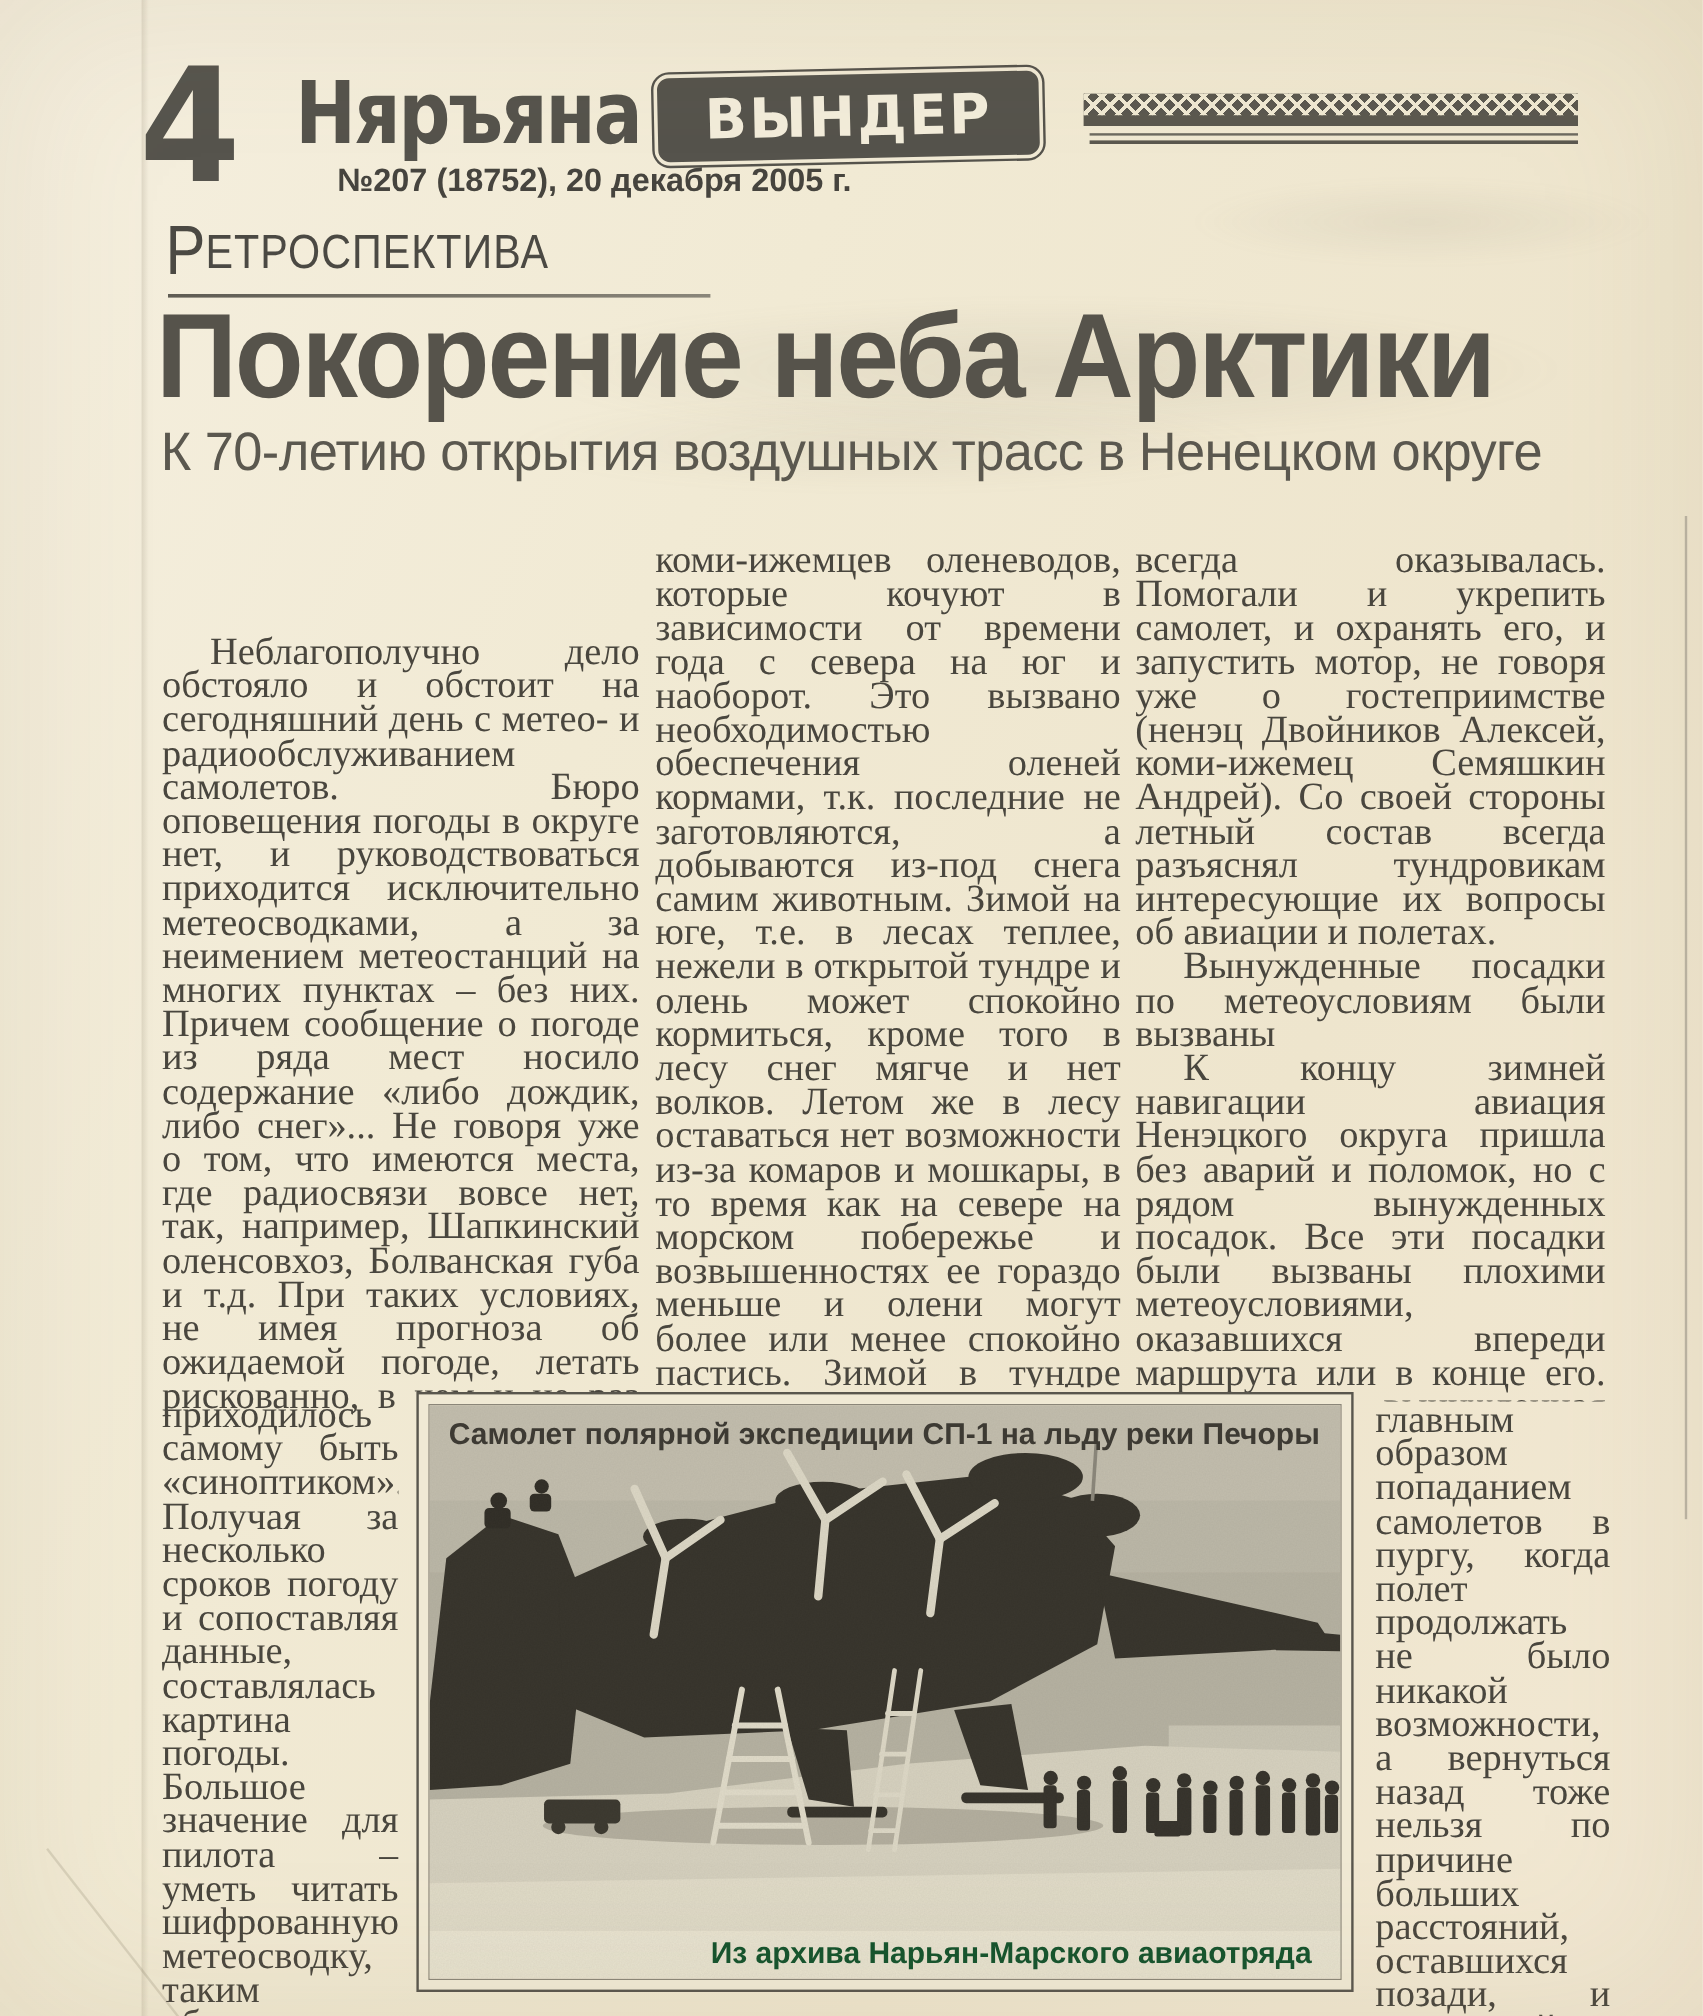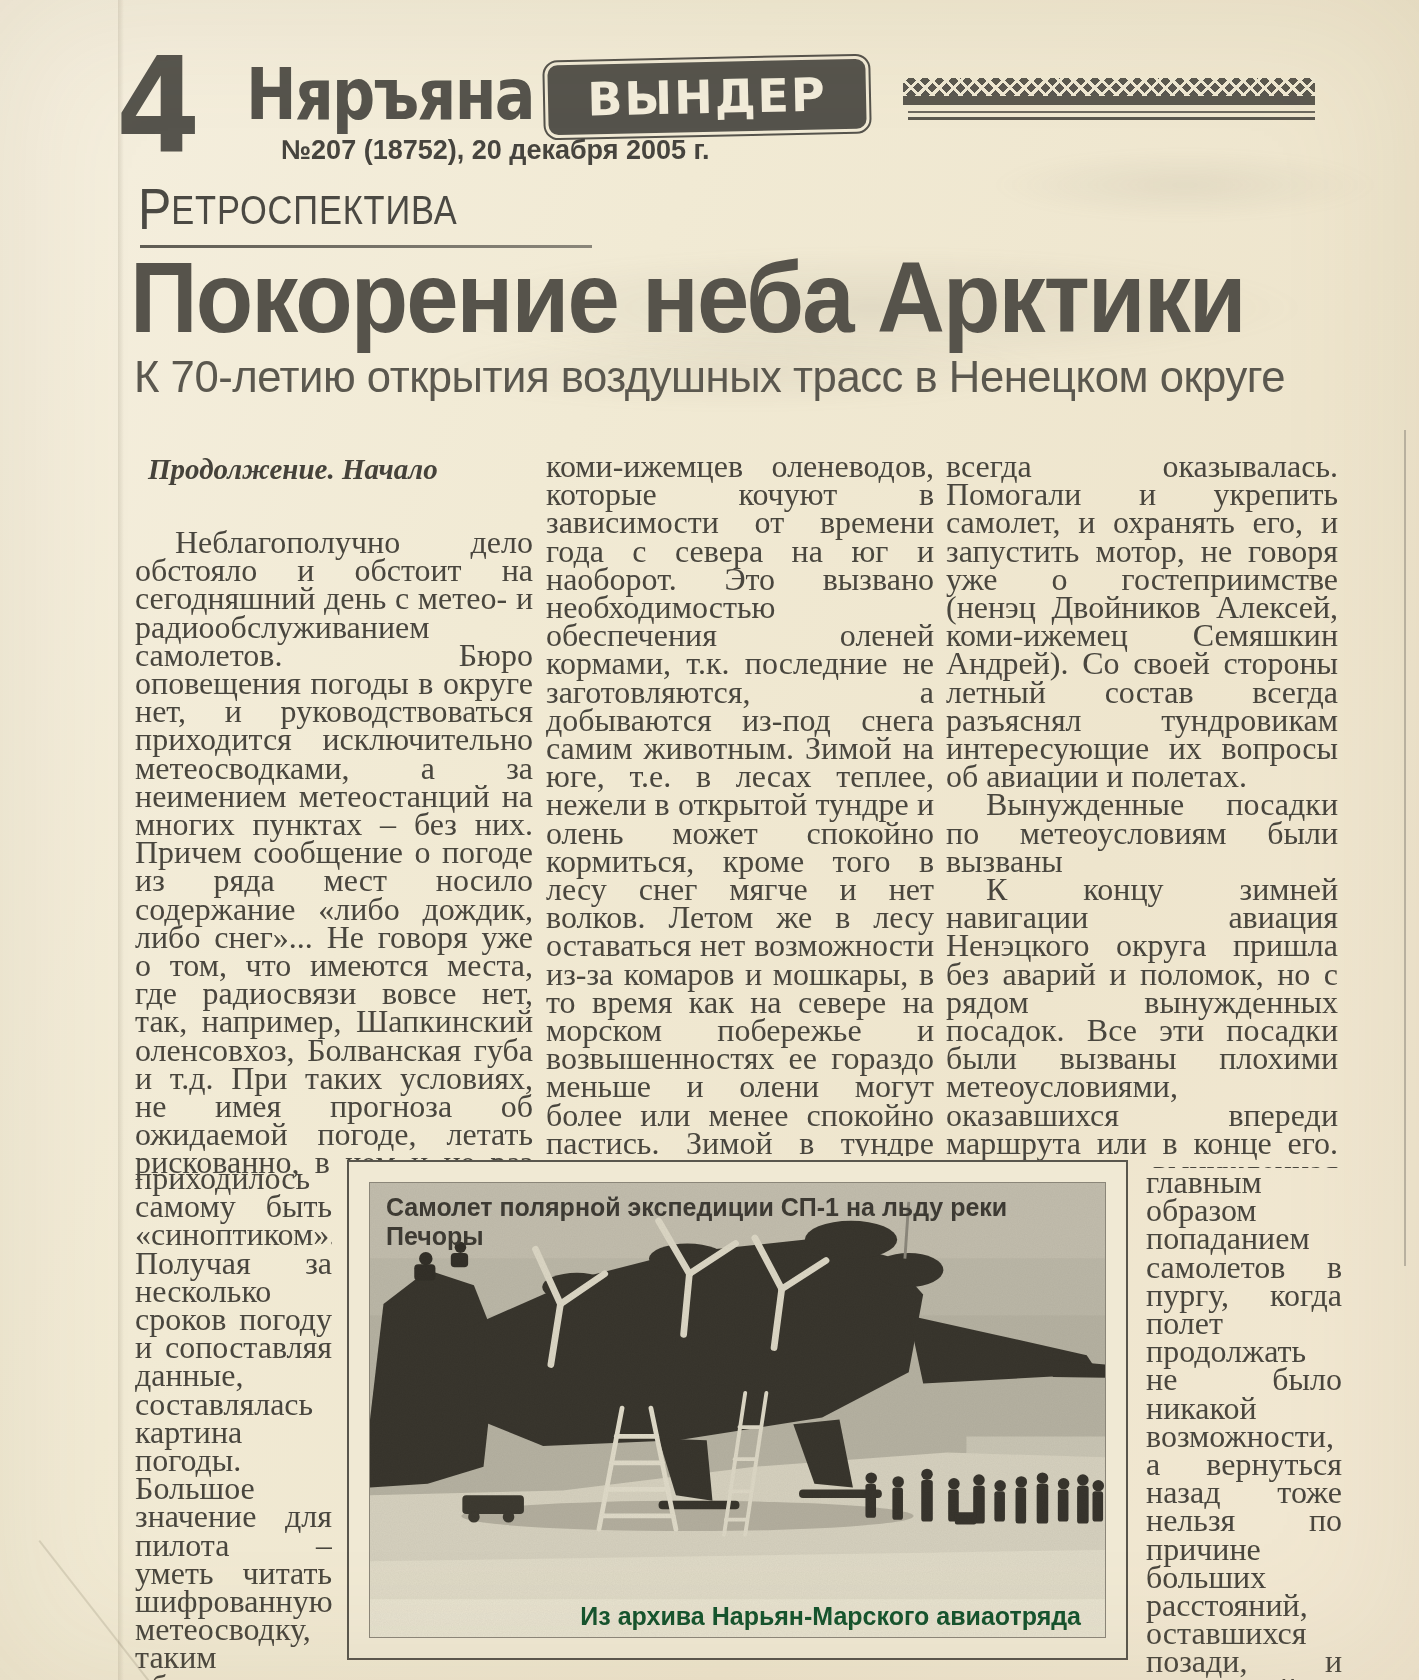--- a/index.html
+++ b/index.html
@@ -55,21 +55,21 @@
   .ind{text-indent:40px;font-family:Liberation Serif, serif;}
   .fj{text-align-last:justify;}
   #col1{left:135px;top:528px;width:398px;max-height:656px;overflow:hidden;}
   #col2{left:546px;top:452px;width:388px;max-height:704px;overflow:hidden;}
   #col3{left:946px;top:452px;width:392px;max-height:716px;overflow:hidden;}
   #col1n{left:135px;top:1164px;width:197px;height:516px;overflow:hidden;}
   #col3n{left:1146px;top:1168px;width:196px;height:512px;overflow:hidden;}
   .vrule{left:1404px;top:430px;width:2px;height:836px;background:#8f8b7f;opacity:.55;}
   
   .photo{left:347px;top:1160px;width:781px;height:500px;margin:0;box-sizing:border-box;
-    border:2px solid #59564d;padding:20px;background:#f0e9d4;}
+    border:2px solid #59564d;padding:8px;background:#f0e9d4;}
   .photo-inner{position:relative;width:100%;height:100%;border:1px solid #8b8679;
     box-sizing:border-box;overflow:hidden;}
   .photo-inner svg{display:block;width:100%;height:100%;}
   .photo-caption{position:absolute;left:16px;top:10px;
     font:bold 25px/1.15 "Liberation Sans",sans-serif;color:#3d3a33;}
   .photo-credit{position:absolute;right:24px;bottom:6px;
     font:bold 25px/1.15 "Liberation Sans",sans-serif;color:#14532d;}
   
   .crease-left{left:118px;top:0;width:6px;height:1680px;
     background:linear-gradient(to right,rgba(90,78,55,.14),rgba(90,78,55,0));}
@@ -99,21 +99,20 @@
 <div class="abs ornament"></div>
 <div class="abs ornline1"></div>
 <div class="abs ornline2"></div>
 
 <div class="abs kicker"><span class="ki">Р</span><span class="kr">ЕТРОСПЕКТИВА</span></div>
 <div class="abs kicker-rule"></div>
 <h1 class="abs headline">Покорение неба Арктики</h1>
 <h2 class="abs subhead">К 70-летию открытия воздушных трасс в Ненецком округе</h2>
 
 <div class="abs lead">
-  <div>Продолжение. Начало</div>
 </div>
 
 <div id="col1" class="abs bodytext">
   <p class="ind">Неблагополучно дело обстояло и обстоит на сегодняшний день с метео- и радиообслуживанием самолетов. Бюро оповещения погоды в округе нет, и руководствоваться приходится исключительно метеосводками, а за неимением метеостанций на многих пунктах – без них. Причем сообщение о погоде из ряда мест носило содержание «либо дождик, либо снег»... Не говоря уже о том, что имеются места, где радиосвязи вовсе нет, так, например, Шапкинский оленсовхоз, Болванская губа и т.д. При таких условиях, не имея прогноза об ожидаемой погоде, летать рискованно, в чем и не раз приходилось убеждаться, если судить по вынужденным посадкам.</p>
 </div>
 <div id="col2" class="abs bodytext">
   <p>коми-ижемцев оленеводов, которые кочуют в зависимости от времени года с севера на юг и наоборот. Это вызвано необходимостью обеспечения оленей кормами, т.к. последние не заготовляются, а добываются из-под снега самим животным. Зимой на юге, т.е. в лесах теплее, нежели в открытой тундре и олень может спокойно кормиться, кроме того в лесу снег мягче и нет волков. Летом же в лесу оставаться нет возможности из-за комаров и мошкары, в то время как на севере на морском побережье и возвышенностях ее гораздо меньше и олени могут более или менее спокойно пастись. Зимой в тундре остаются лишь те оленеводы, которые заняты промыслом морского и пушного зверя, а также содержащие почтовые чумы. Но основная масса оленеводов уходит на зиму в</p>
 </div>
 <div id="col3" class="abs bodytext">
   <p>всегда оказывалась. Помогали и укрепить самолет, и охранять его, и запустить мотор, не говоря уже о гостеприимстве (ненэц Двойников Алексей, коми-ижемец Семяшкин Андрей). Со своей стороны летный состав всегда разъяснял тундровикам интересующие их вопросы об авиации и полетах.</p>

